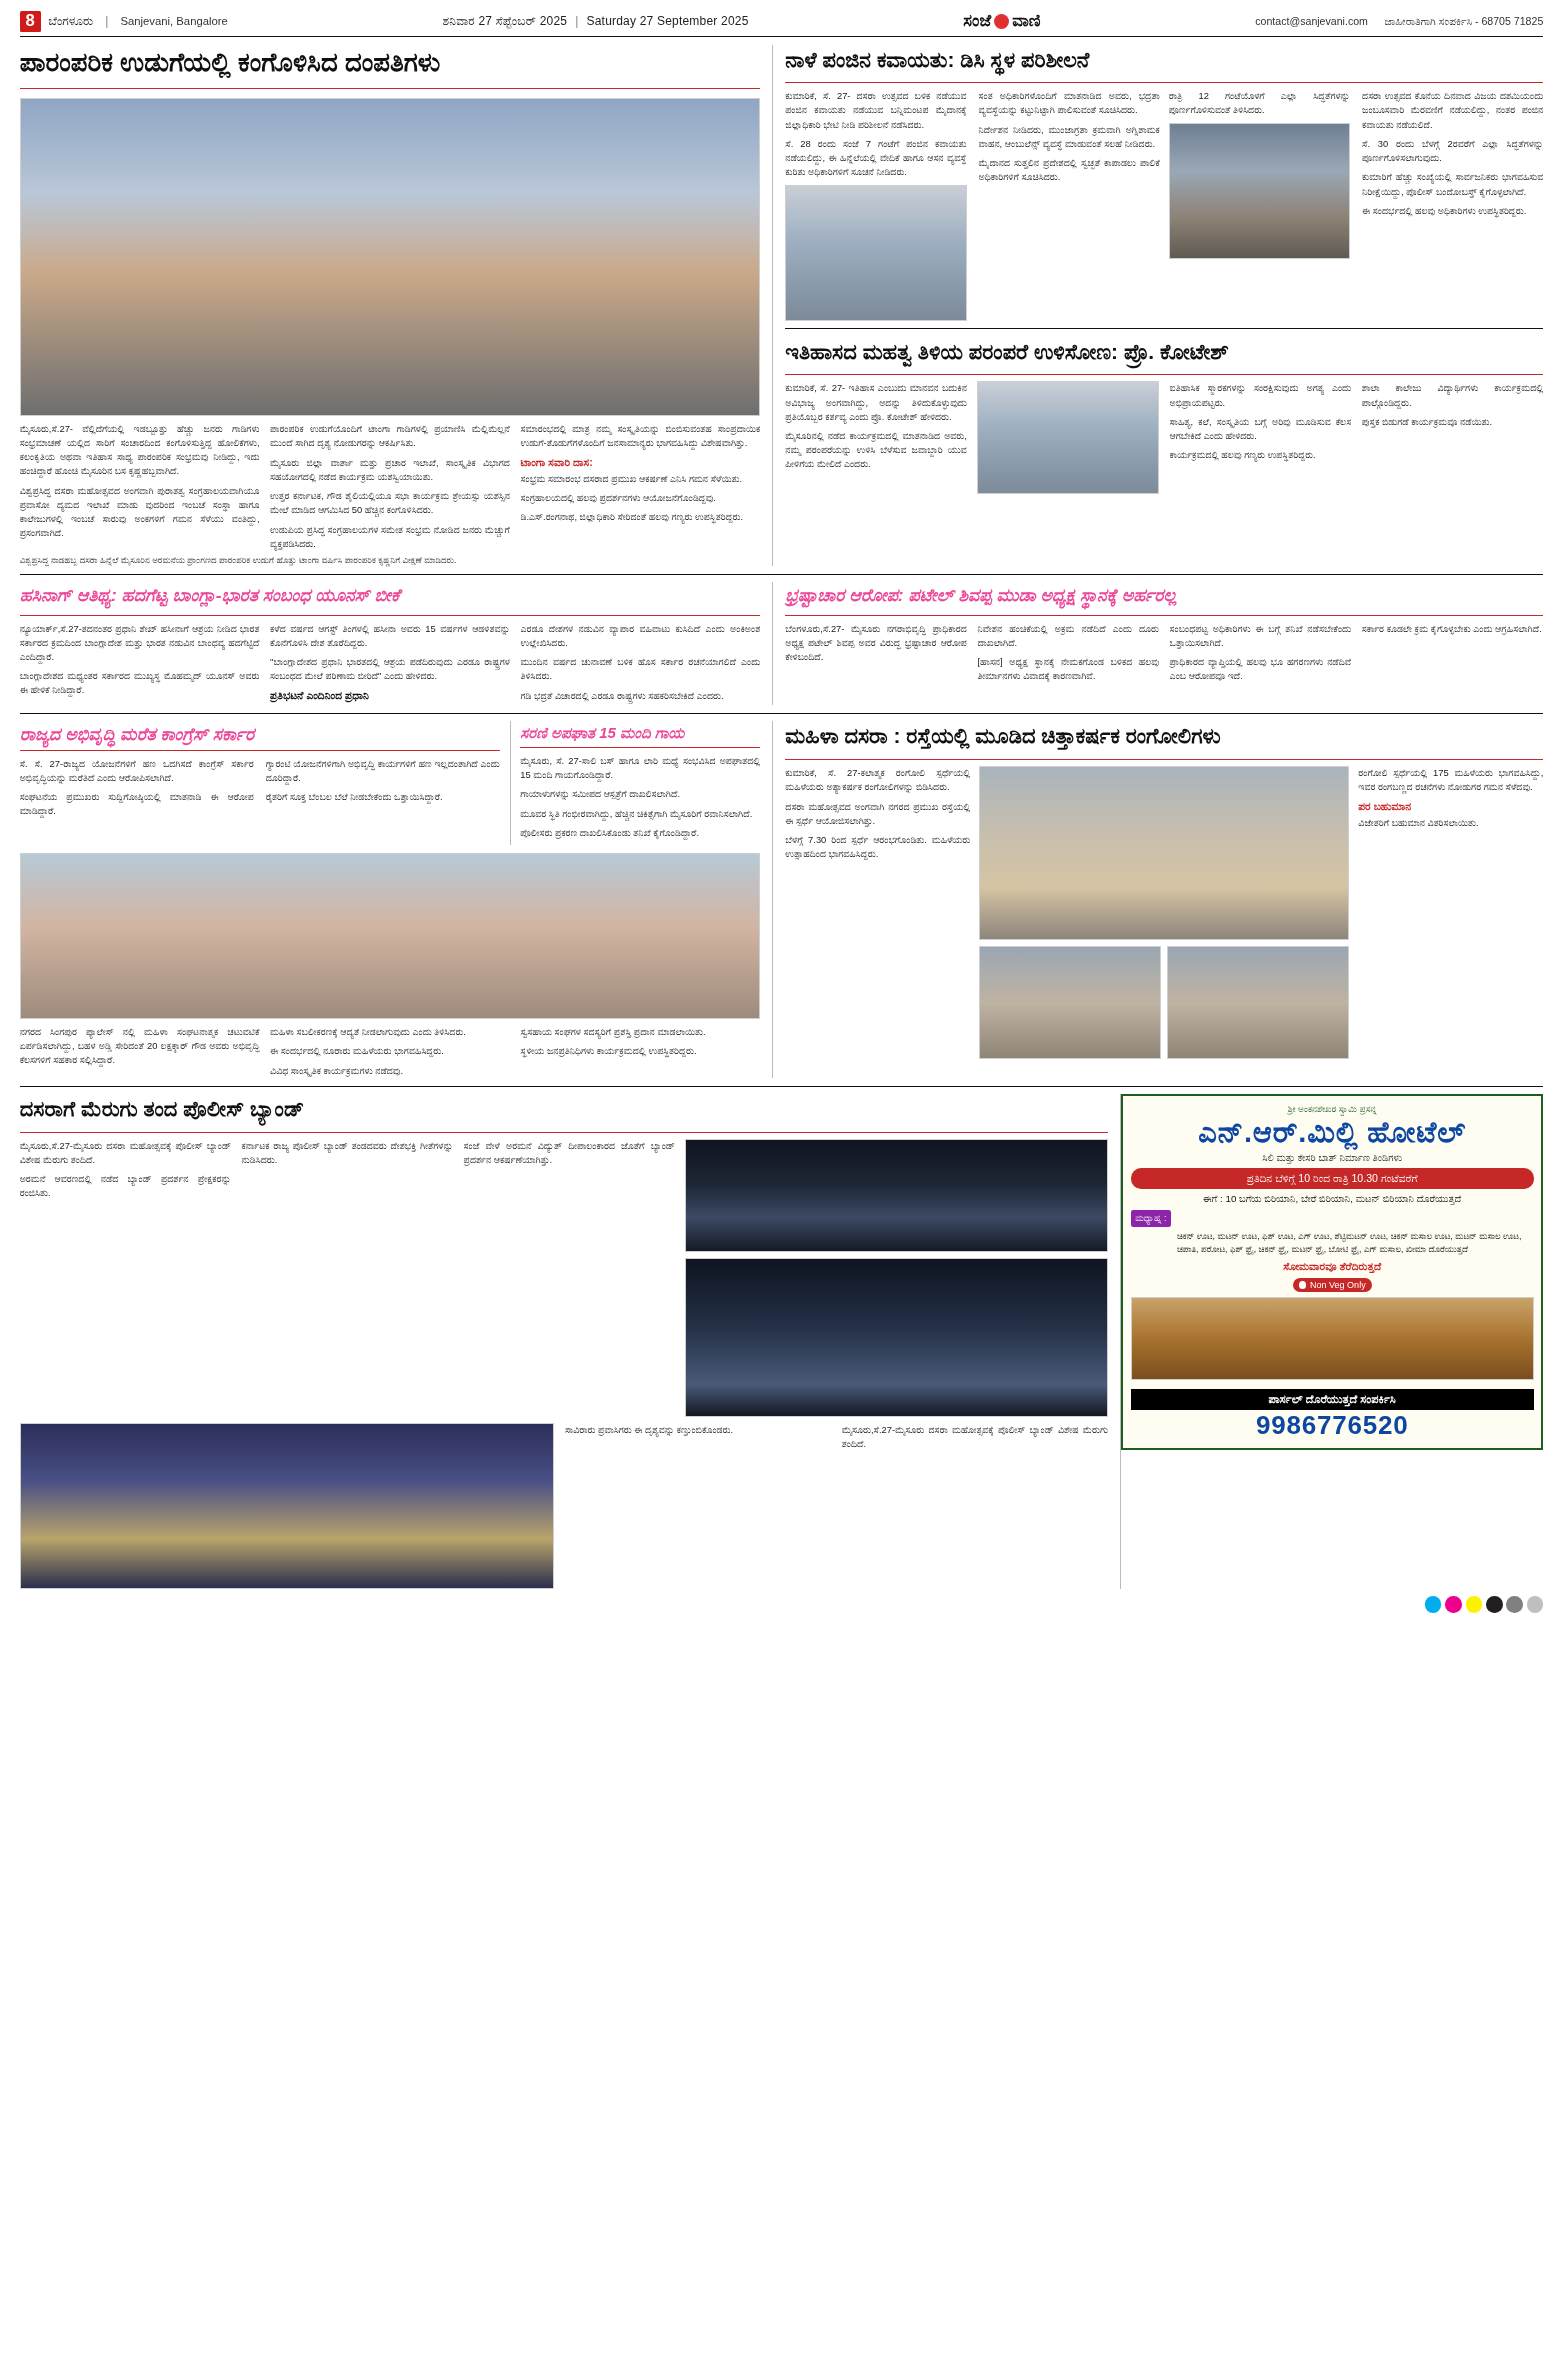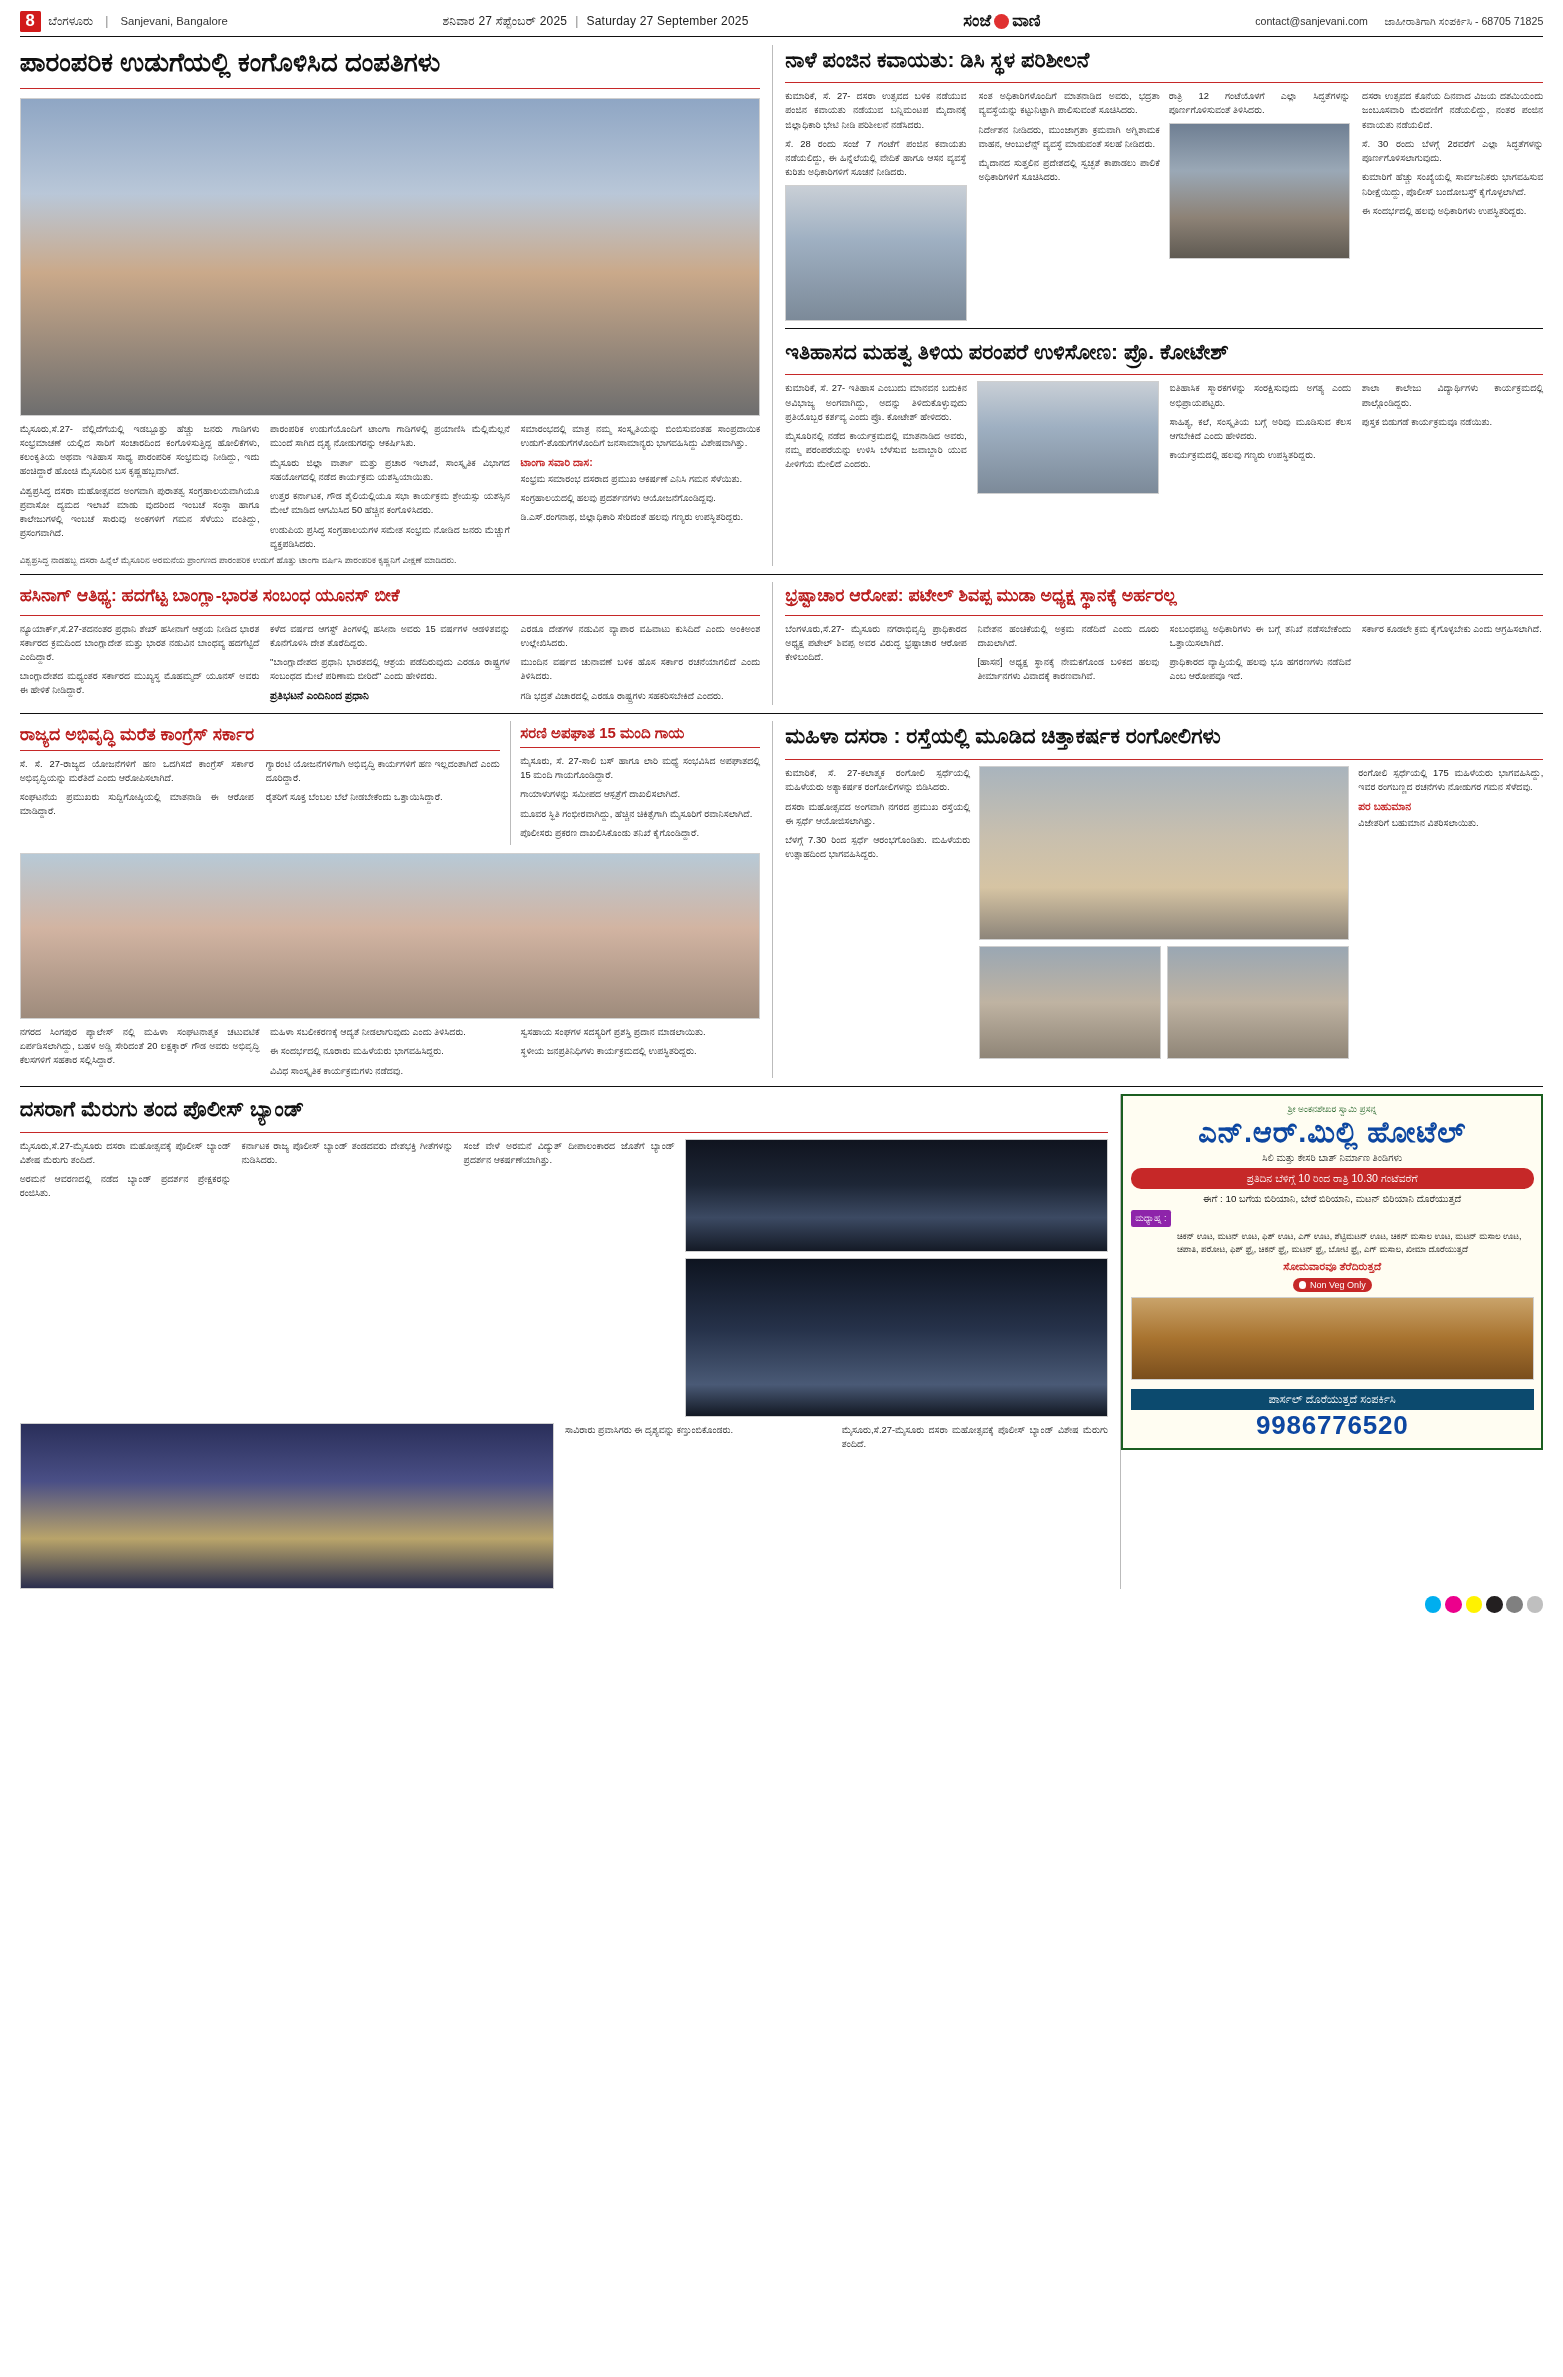--- a/index.html
+++ b/index.html
@@ -44,21 +44,21 @@
   .hr-thick { border-top:1.5px solid #111; margin:7.6px 0; }
   .vr { border-left:0.8px solid #bbb; }
 
   h1.headline {
     font-size:26px; line-height:1.15; margin:3px 0 6px 0; font-weight:bold; color:#111;
   }
   h2.headline-2 {
     font-size:21px; line-height:1.15; margin:3px 0 6px 0; font-weight:bold; color:#111;
   }
   h3.headline-3 {
-    font-size:17.4px; line-height:1.18; margin:3px 0 4.5px 0; font-weight:bold; color:#b91c1c;
+    font-size:17.4px; line-height:1.18; margin:3px 0 4.5px 0; font-weight:bold; color:#ec4899;font-style:italic;
   }
   .rule-red { border-top:1.5px solid #c62828; margin:4.5px 0 6px 0; }
 
   .body-cols-2 { column-count:2; column-gap:12px; }
   .body-cols-3 { column-count:3; column-gap:10.6px; }
   .body-cols-4 { column-count:4; column-gap:10.6px; }
   p.t {
     font-size:9.4px; line-height:1.5; margin:0 0 5.3px 0; text-align:justify;
     color:#1a1a1a; hyphens:auto;
   }
@@ -83,21 +83,21 @@
   .ad-band {
     background:#c62828; color:#fff; font-size:10.6px; font-weight:normal; padding:3.8px 4.5px; border-radius:10px;
   }
   .ad-line { font-size:9.8px; color:#111; margin:4.5px 0; }
   .ad-row { display:flex; gap:6px; align-items:flex-start; text-align:left; }
   .ad-label { background:#8e24aa; color:#fff; font-size:9px; padding:3px 4.5px; border-radius:2.3px; white-space:nowrap; }
   .ad-menu { font-size:8.7px; line-height:1.5; color:#111;margin-top:20px; }
   .ad-holiday { color:#c62828; font-weight:bold; font-size:10.6px; margin-top:4.5px; }
   .nonveg { display:inline-flex; align-items:center; gap:3.8px; background:#c62828; color:#fff; font-size:9px; padding:2.3px 6px; border-radius:7.6px; }
   .nonveg-dot { width:7.6px; height:7.6px; background:#fff; border-radius:50%; }
-  .ad-parcel { background:#0c4a6e; color:#fff; font-size:11.3px; font-weight:normal; padding:3.8px; margin-top:9px; }
+  .ad-parcel { background:#000000; color:#fff; font-size:11.3px; font-weight:bold; padding:3.8px; margin-top:9px; }
   .ad-phone { font-size:26px; font-weight:bold; color:#0d47a1; letter-spacing:0.8px; }
 
   
   .swatches { display:flex; gap:3.8px; justify-content:flex-end; margin-top:7.6px; }
   .sw { width:16.6px; height:16.6px; border-radius:50%; }
 
   
   .ph { background:#ddd; position:relative; overflow:hidden; }
   .ph-proc { background:linear-gradient(180deg,#8fa6c4 0%,#b9c7d8 30%,#caa98a 55%,#6e6e6e 100%); }
   .ph-crowd { background:linear-gradient(180deg,#6f7f93 0%,#9aa8b6 35%,#8d8276 70%,#5f5a52 100%); }

